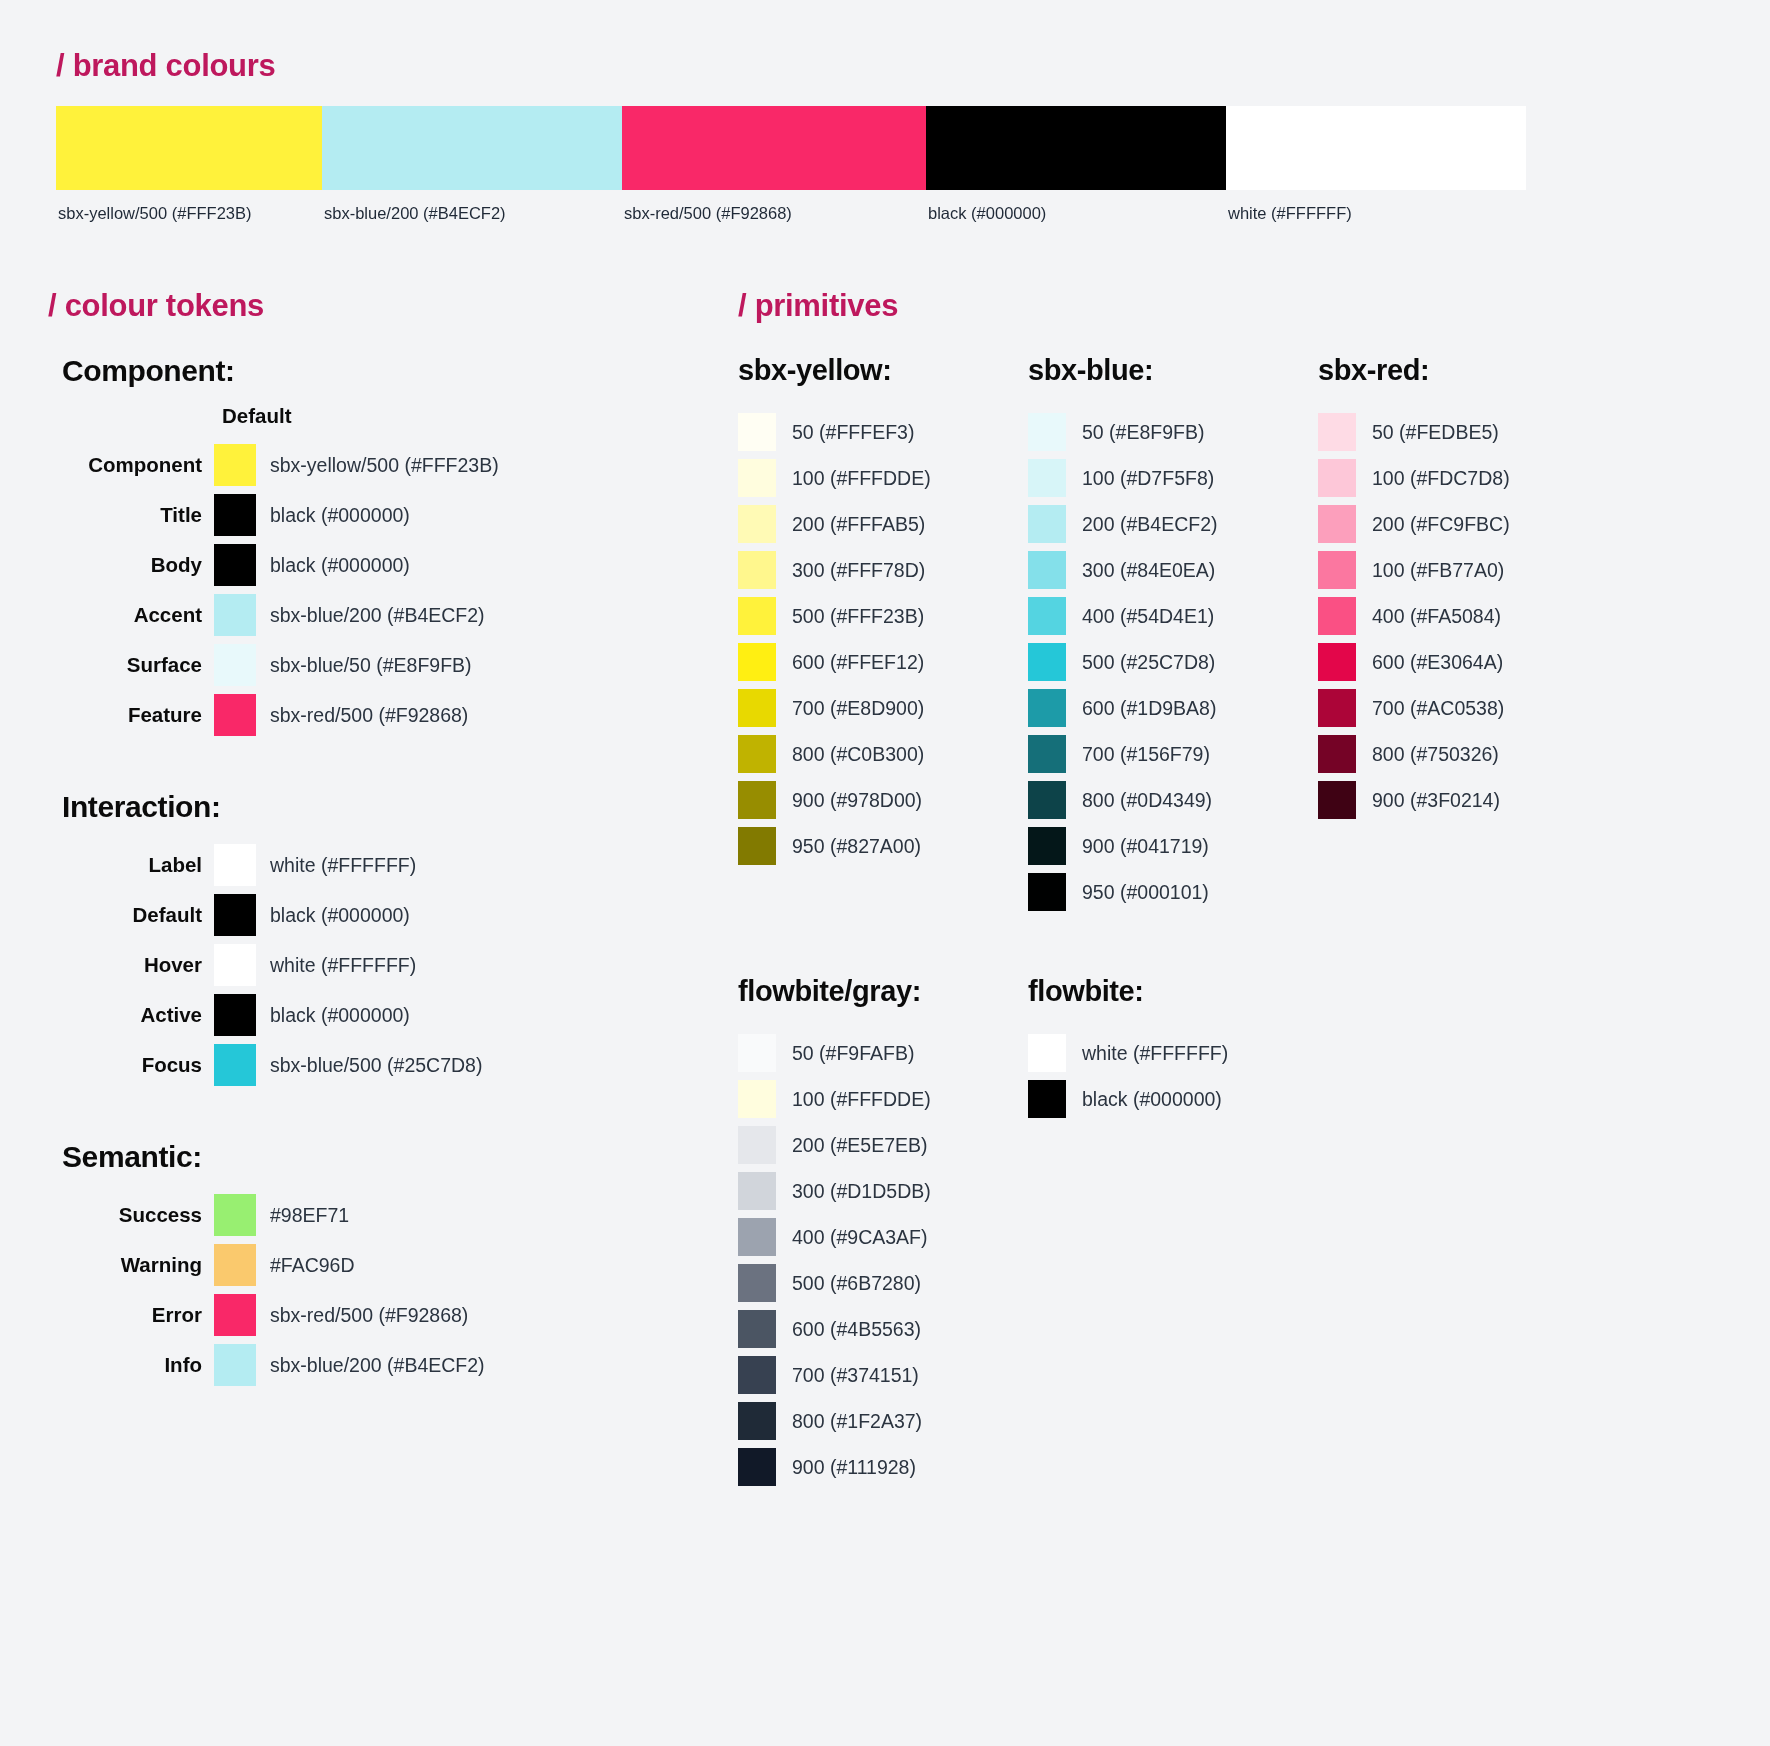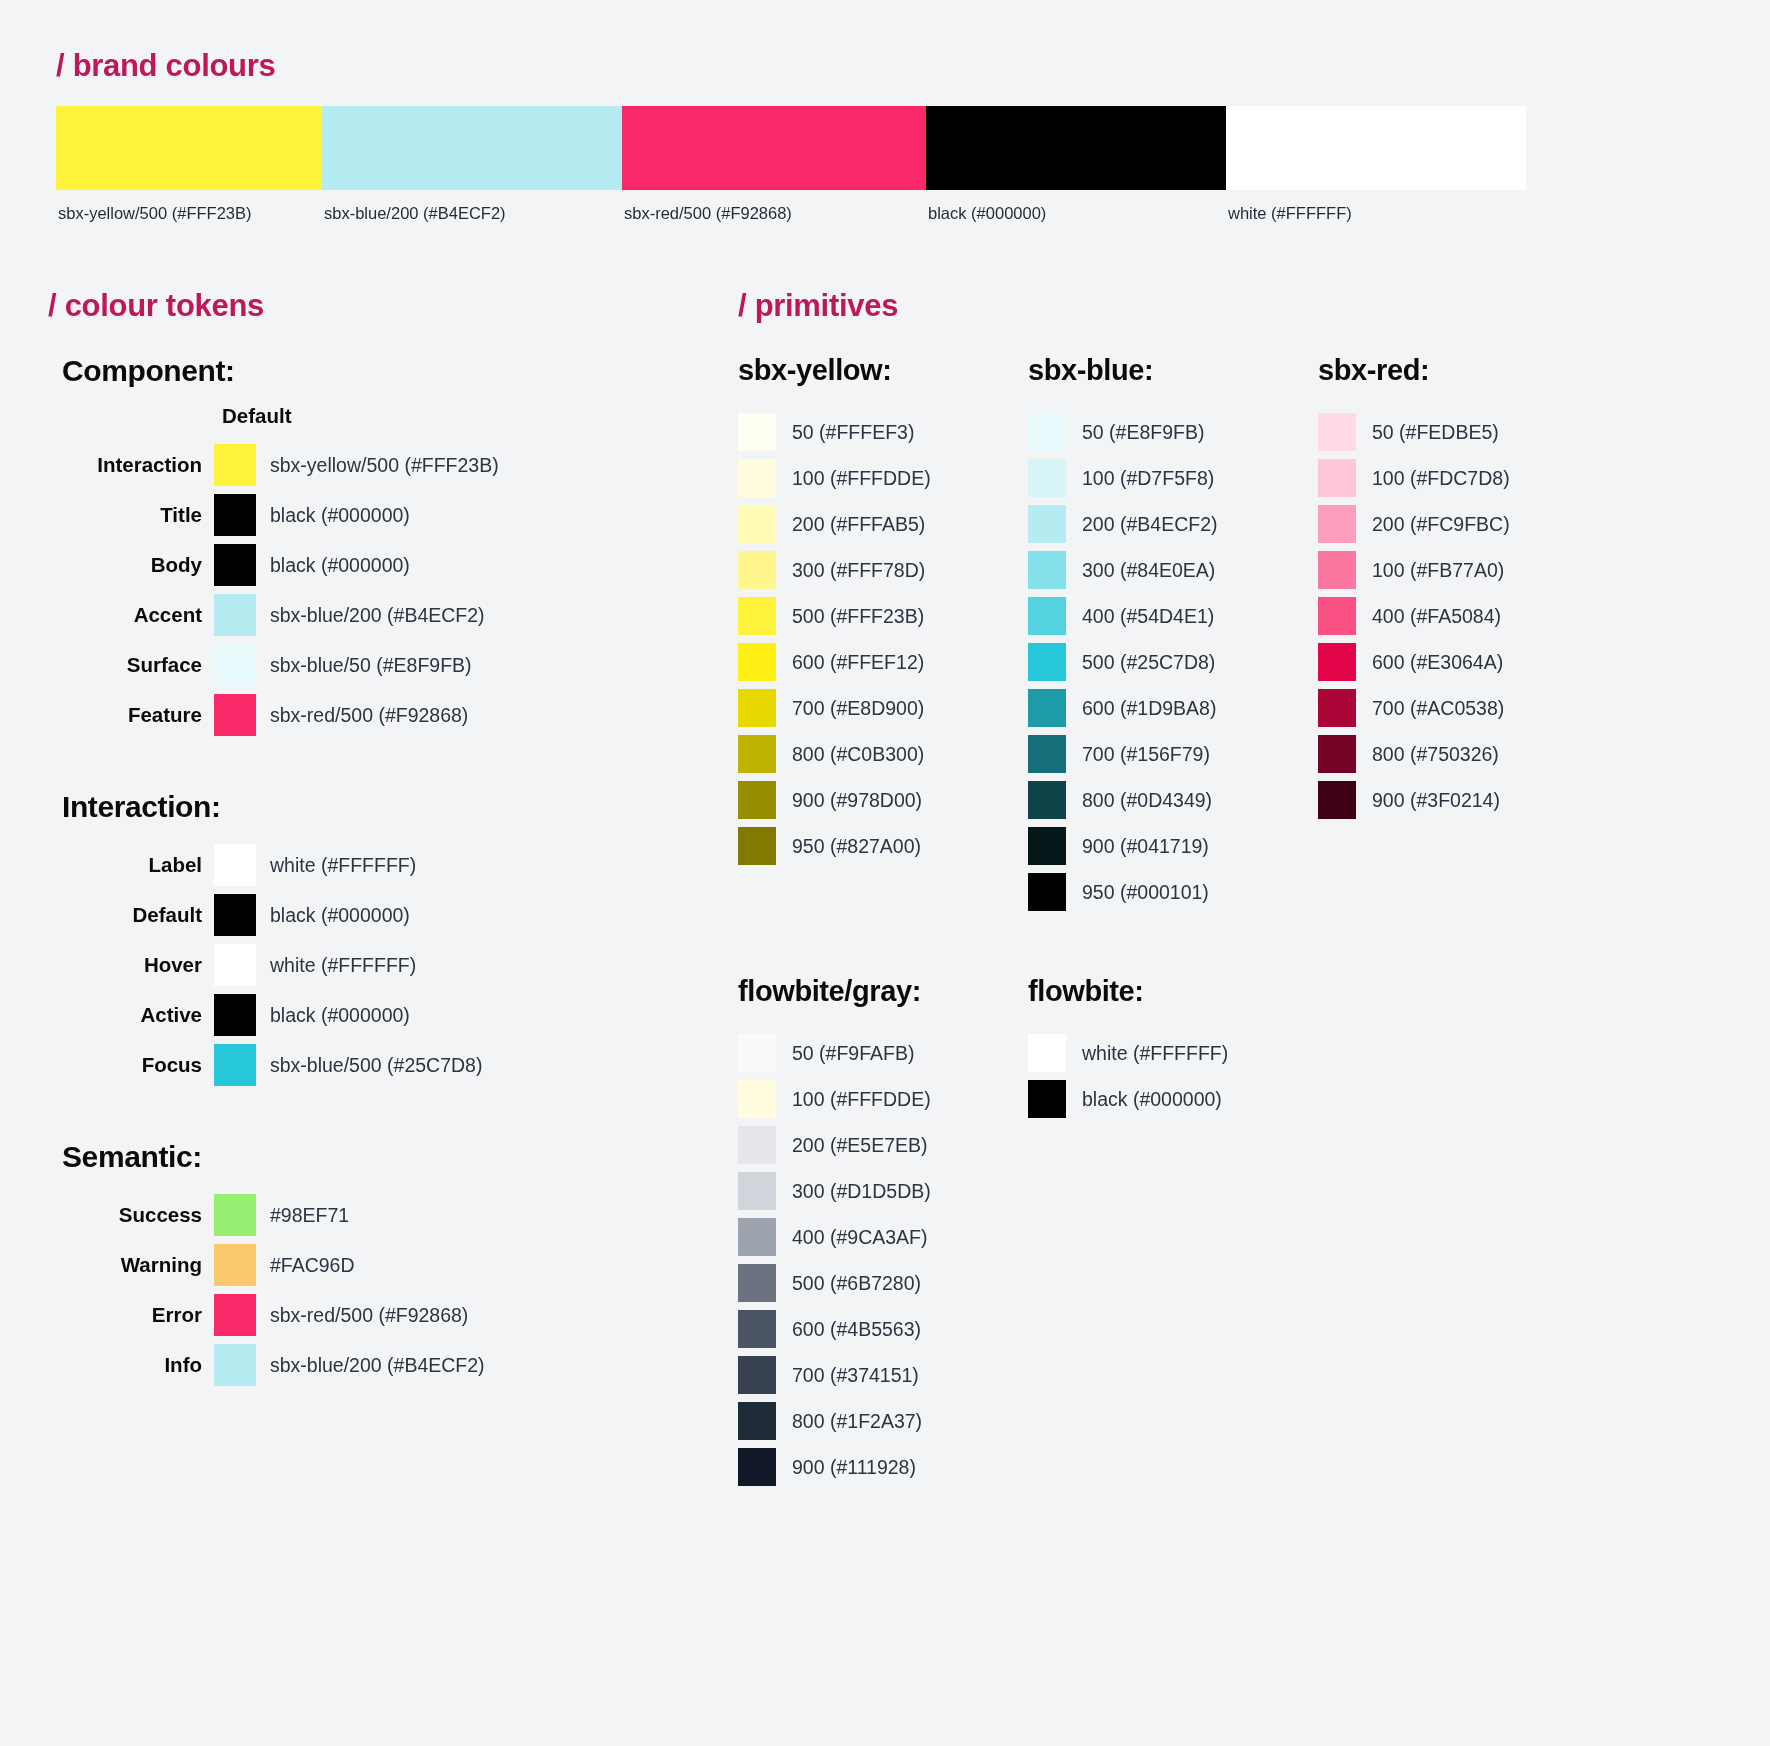--- a/index.html
+++ b/index.html
@@ -147,21 +147,21 @@
       </div>
   </div>
 
   <div id="tokens-section">
     <div id="tokens-head" class="sec-head">/ colour tokens</div>
     <div id="tokens-groups">
         <div class="group">
           <div class="sub-head group-title">Component:</div>
           <div class="default-head">Default</div>
           <div class="trow">
-            <div class="trow-label">Interaction</div>
+            <div class="trow-label">Component</div>
             <div class="trow-swatch" style="background: rgb(255, 242, 59);"></div>
             <div class="trow-value">sbx-yellow/500 (#FFF23B)</div>
           </div>
           <div class="trow">
             <div class="trow-label">Title</div>
             <div class="trow-swatch" style="background: rgb(0, 0, 0);"></div>
             <div class="trow-value">black (#000000)</div>
           </div>
           <div class="trow">
             <div class="trow-label">Body</div>

